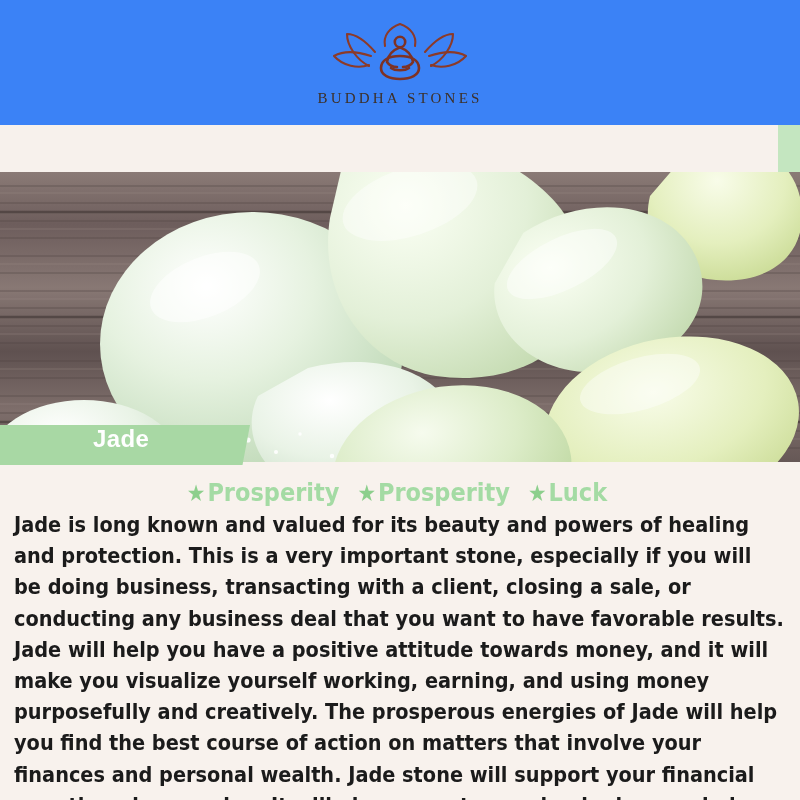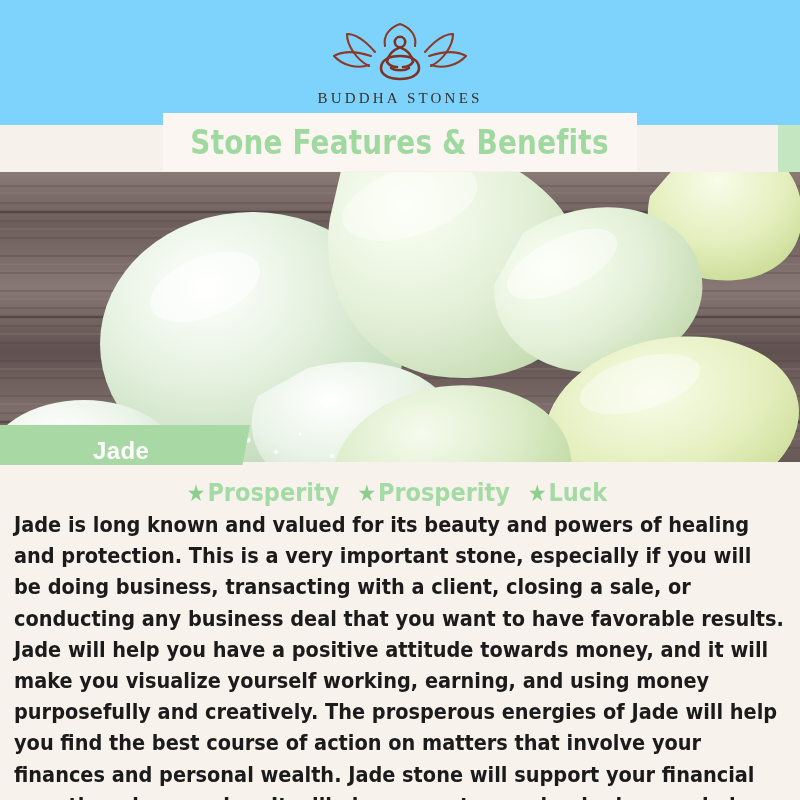--- a/index.html
+++ b/index.html
@@ -23,21 +23,21 @@
     clip-path:polygon(0 0,100% 0,100% 100%,0 82%);}
   .deco-left-band{left:0;top:210px;width:19px;height:250px;
     background:linear-gradient(180deg,#bfe3ba 0%,#8fc98d 40%,#bfe3ba 100%);
     clip-path:polygon(0 8%,100% 0,100% 100%,0 100%);}
   .deco-left-lower{left:0;top:460px;width:19px;height:310px;background:#c8e7c4;}
   .deco-bottom{left:0;bottom:0;width:620px;height:32px;background:#c9e8c5;
     clip-path:polygon(0 0,100% 0,96.8% 100%,0 100%);}
 
   
   .header{position:absolute;left:0;top:0;width:800px;height:125px;
-    background:#7dd3fc;display:flex;flex-direction:column;
+    background:#3b82f6;display:flex;flex-direction:column;
     align-items:center;justify-content:flex-start;padding-top:22px;box-sizing:border-box;}
   .logo-mark{width:150px;height:62px;display:block;}
   .brand{
     margin-top:6px;font-family:"Liberation Serif", serif;
     font-size:15px;letter-spacing:3.2px;color:#3d3028;font-weight:400;
     text-transform:uppercase;
   }
 
   
   .title-plaque{
@@ -51,21 +51,21 @@
     white-space:nowrap;transform:scaleX(.94);
   }
 
   
   .photo{position:absolute;left:0;top:172px;width:800px;height:290px;overflow:hidden;z-index:2;}
   .photo svg{display:block;width:800px;height:290px;}
 
   
   .stone-label{
     position:absolute;left:0;top:425px;width:250px;height:40px;
-    background:#a8d8a4;z-index:5;display:flex;align-items:flex-end;
+    background:#a8d8a4;z-index:5;display:flex;align-items:flex-start;
     clip-path:polygon(0 0,100% 0,97% 100%,0 100%);
   }
   .stone-label-text{
     margin-left:93px;color:#ffffff;font-weight:700;font-size:24px;
     font-family:"Liberation Sans",sans-serif;letter-spacing:.4px;
   }
 
   
   .content{position:absolute;left:0;top:462px;width:800px;height:338px;
     background:#f8f2ed;z-index:3;}
@@ -118,23 +118,20 @@
         <path d="M75 25.4 C82 28 87 33 88 40 C86 43 82 45 78 45"></path>
 
         <path d="M56 46 C56 38 64 34 75 34 C86 34 94 38 94 46 C94 53 86 57 75 57 C64 57 56 53 56 46 Z"></path>
 
         <path d="M66 46 C70 49 80 49 84 46"></path>
       </g>
     </svg>
     <div class="brand">BUDDHA STONES</div>
   </div>
 
-  <div class="title-plaque">
-    <div class="title-text">Stone Features &amp; Benefits</div>
-  </div>
 
   <div class="photo">
     <svg viewBox="0 0 800 290" preserveAspectRatio="none">
       <defs>
         <linearGradient id="wood" x1="0" y1="0" x2="0" y2="1">
           <stop offset="0%" stop-color="#8a7a76"></stop>
           <stop offset="18%" stop-color="#6d5d5c"></stop>
           <stop offset="40%" stop-color="#887874"></stop>
           <stop offset="62%" stop-color="#5f5150"></stop>
           <stop offset="82%" stop-color="#7e6e6b"></stop>

